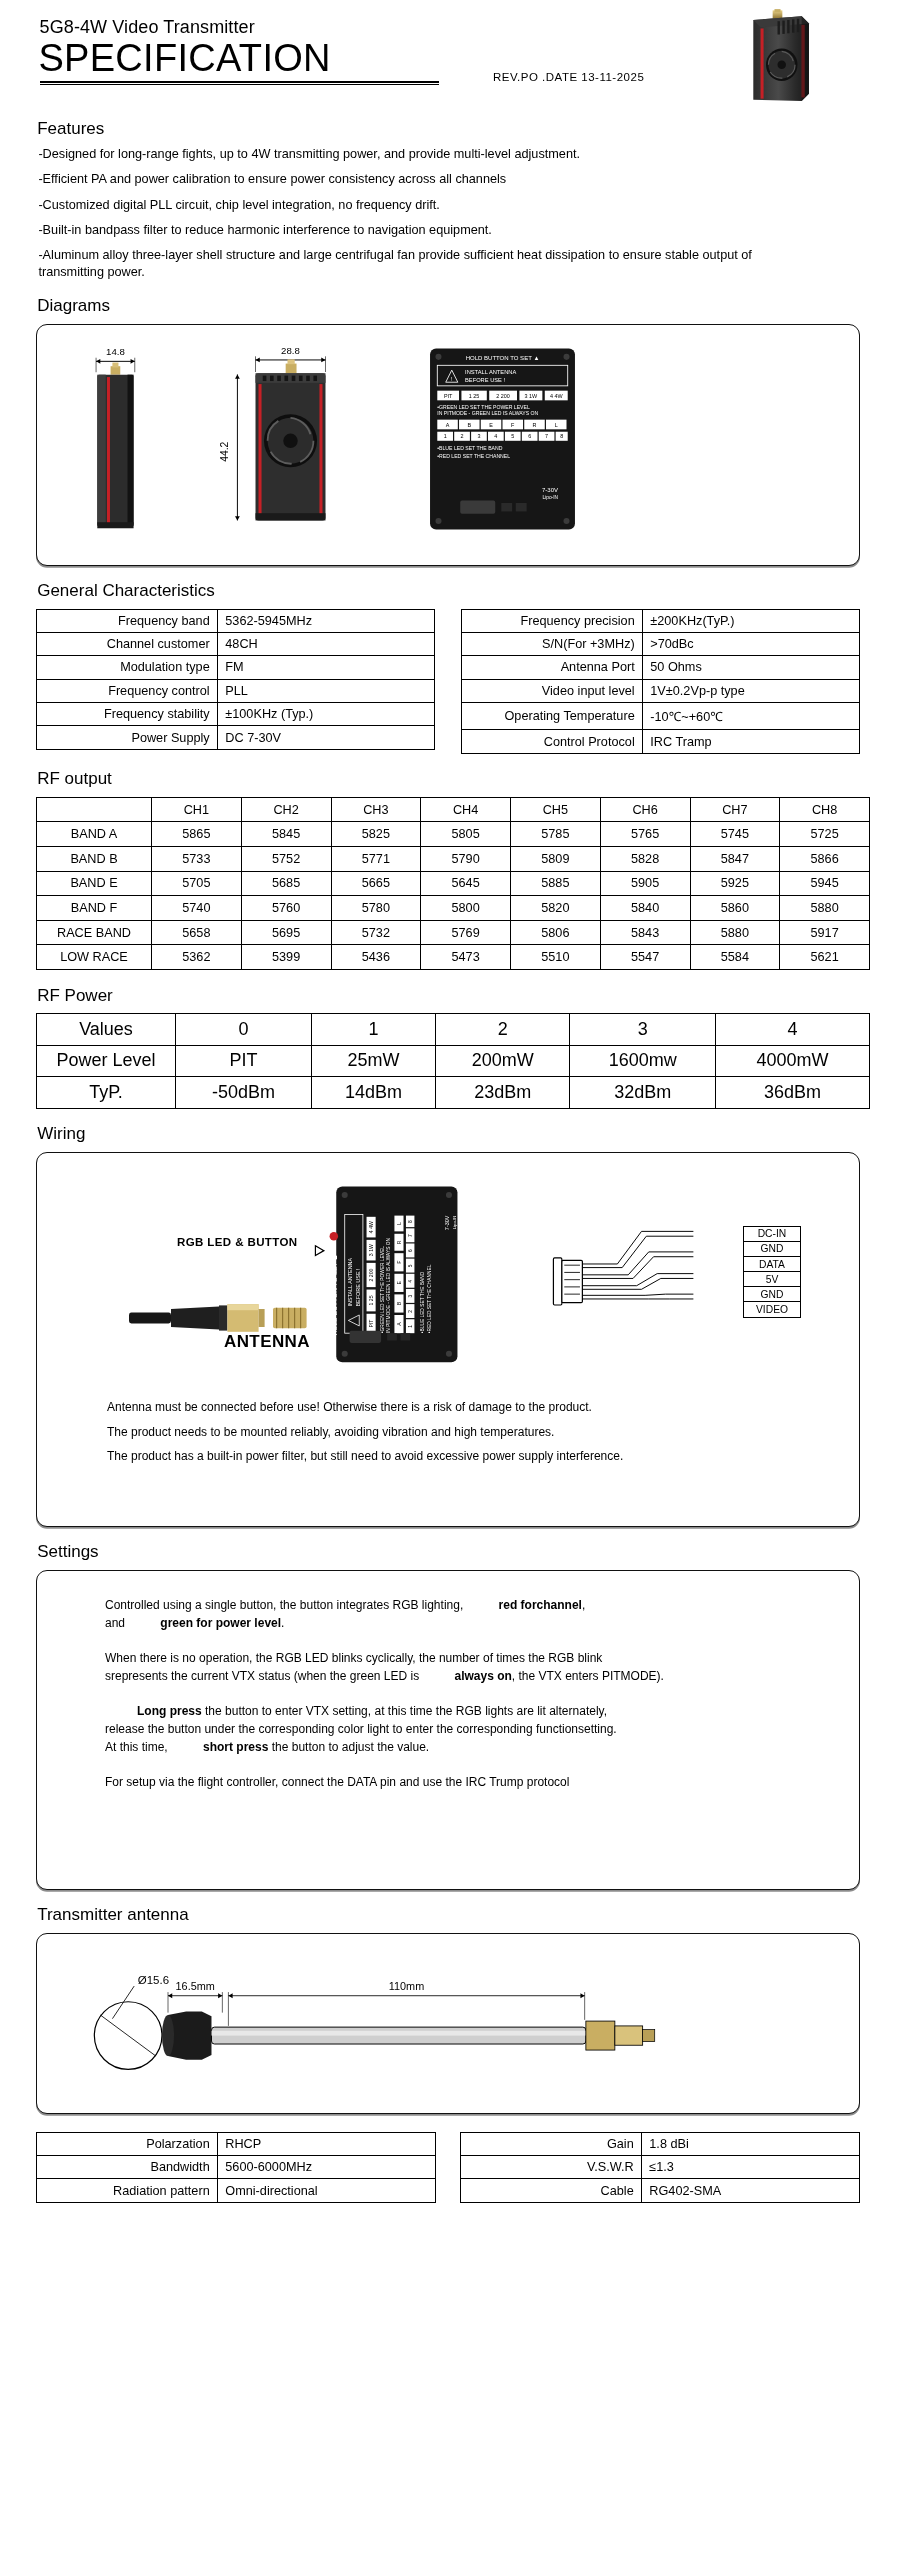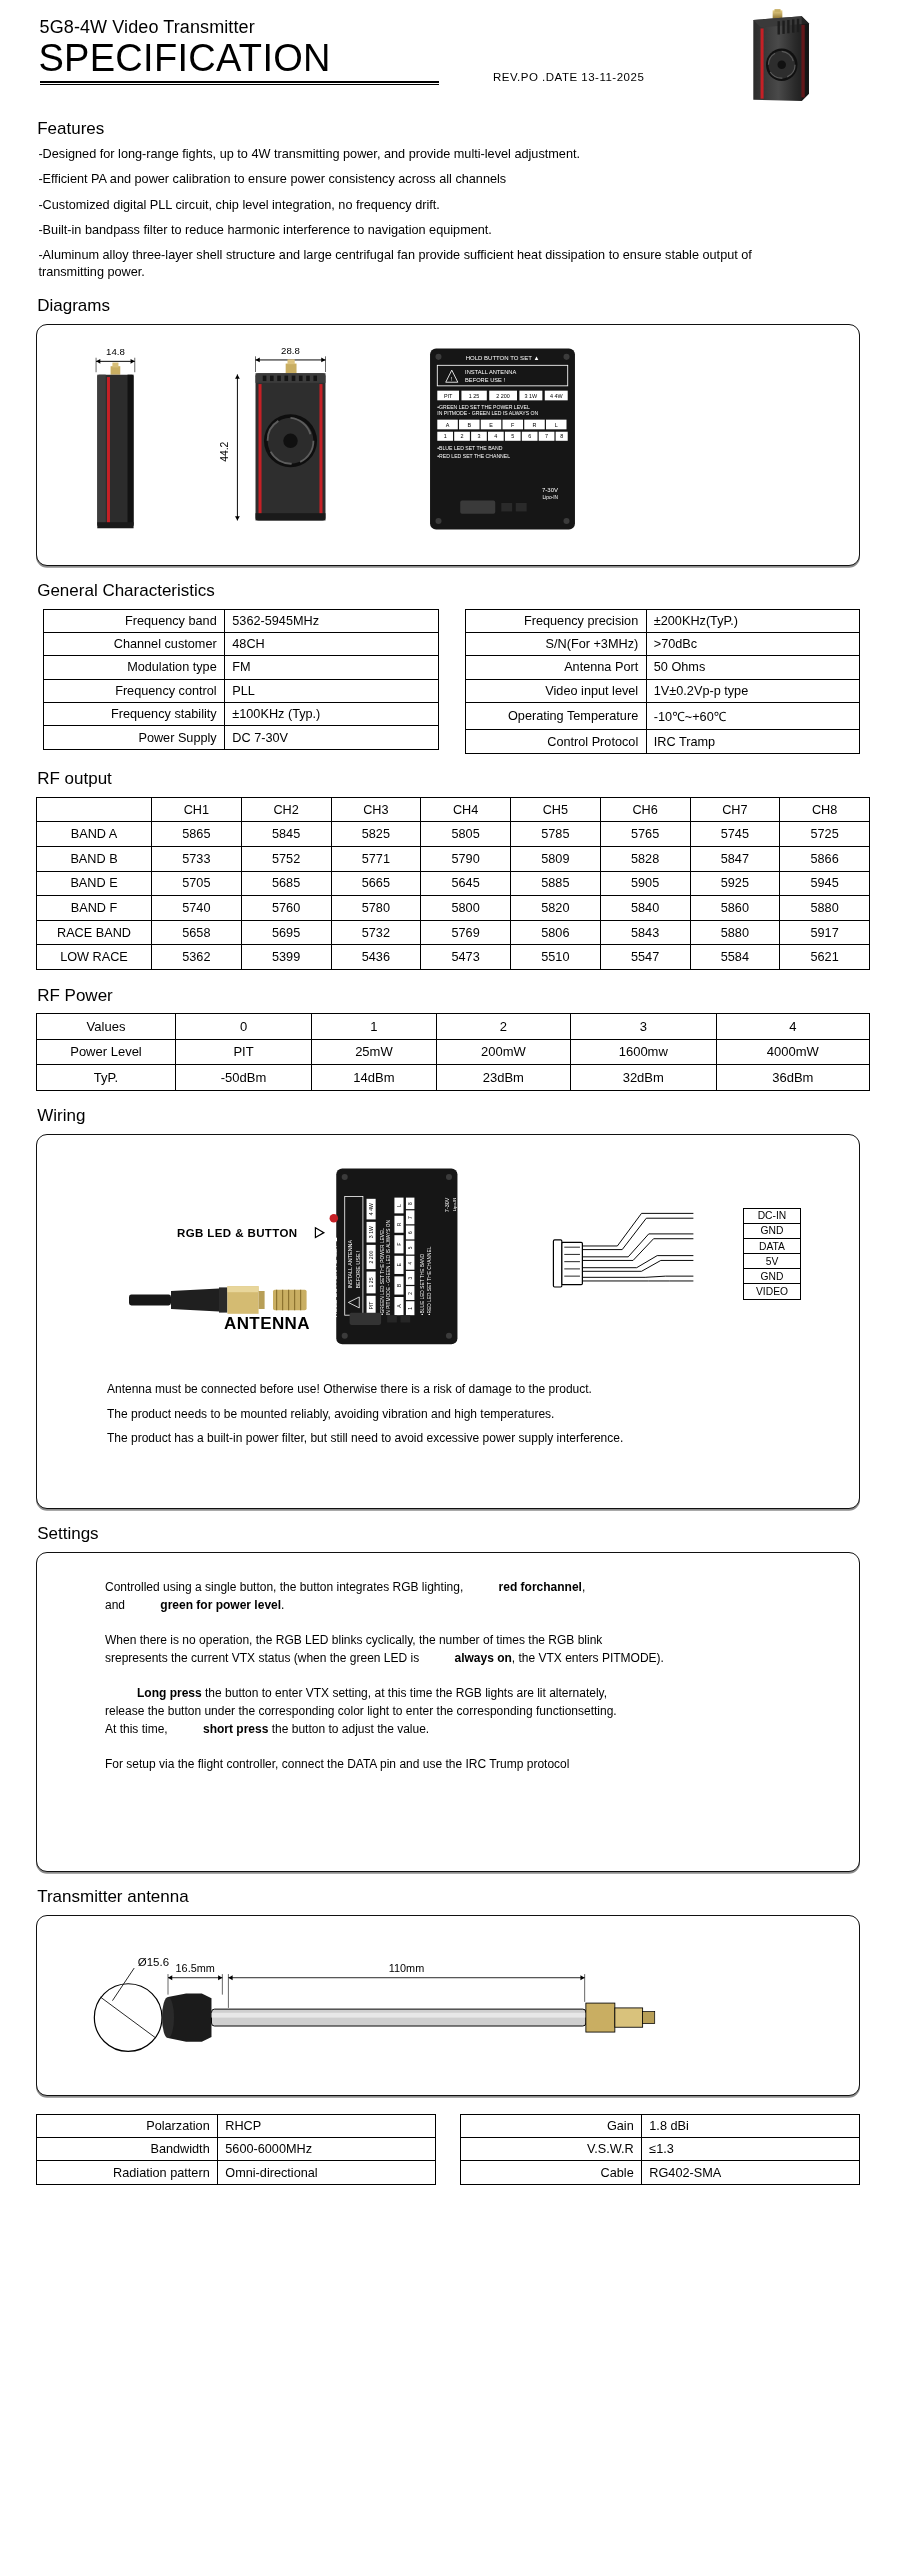--- a/index.html
+++ b/index.html
@@ -46,40 +46,40 @@
     box-shadow: 0 1.8px 0 rgba(0,0,0,.45);
   }
 
   
   table { border-collapse: collapse; }
   .t { border: 1.8px solid #000; }
   .t td, .t th { border: 0.6px solid #000; font-size: 12.7px; padding: 4.2px 7.3px; font-weight: normal; }
   .t .k { text-align: right; white-space: nowrap; }
   .t .v { text-align: left; }
 
-  .gc-wrap { display: flex; gap: 26px; align-items: flex-start; margin-left: 7px; }
+  .gc-wrap { display: flex; gap: 26px; align-items: flex-start; }
   .gc-wrap table { width: 406px; }
   .gc-wrap td.k { width: 181px; }
 
   
   .rf-out { width: 834px; }
   .rf-out td { text-align: center; padding: 4.8px 2.4px; font-size: 12.7px; }
   .rf-out td.rowhead { text-align: center; width: 115px; }
   .rf-out tr.hdr td { text-align: center; }
 
   
   .rf-pow { width: 834px; }
-  .rf-pow td { text-align: center; padding: 4.8px 2.4px; font-size: 13px; }
+  .rf-pow td { text-align: center; padding: 4.8px 2.4px; font-size: 18px; }
   .rf-pow td.rowhead { width: 139px; }
 
   
   .wiring-panel { height: 375px; margin-top: 3.6px; }
   .wiring-stage { position: relative; height: 242px; }
   .lbl-rgb {
-    position: absolute; left: 140px; top: 92px;
+    position: absolute; left: 140px; top: 83px;
     font-size: 11.5px; letter-spacing: 0.4px; font-weight: 600;
   }
   .tri-ptr { position: absolute; left: 276px; top: 91px; }
   .lbl-antenna {
     position: absolute; left: 187px; top: 179px;
     font-size: 17px; letter-spacing: 0.4px; font-weight: 600;
   }
   .wire-labels { position: absolute; left: 689px; top: 73px; padding-left: 17px; }
   .wire-labels .wl {
     width: 58px; height: 16.3px; border: 1.2px solid #000;

